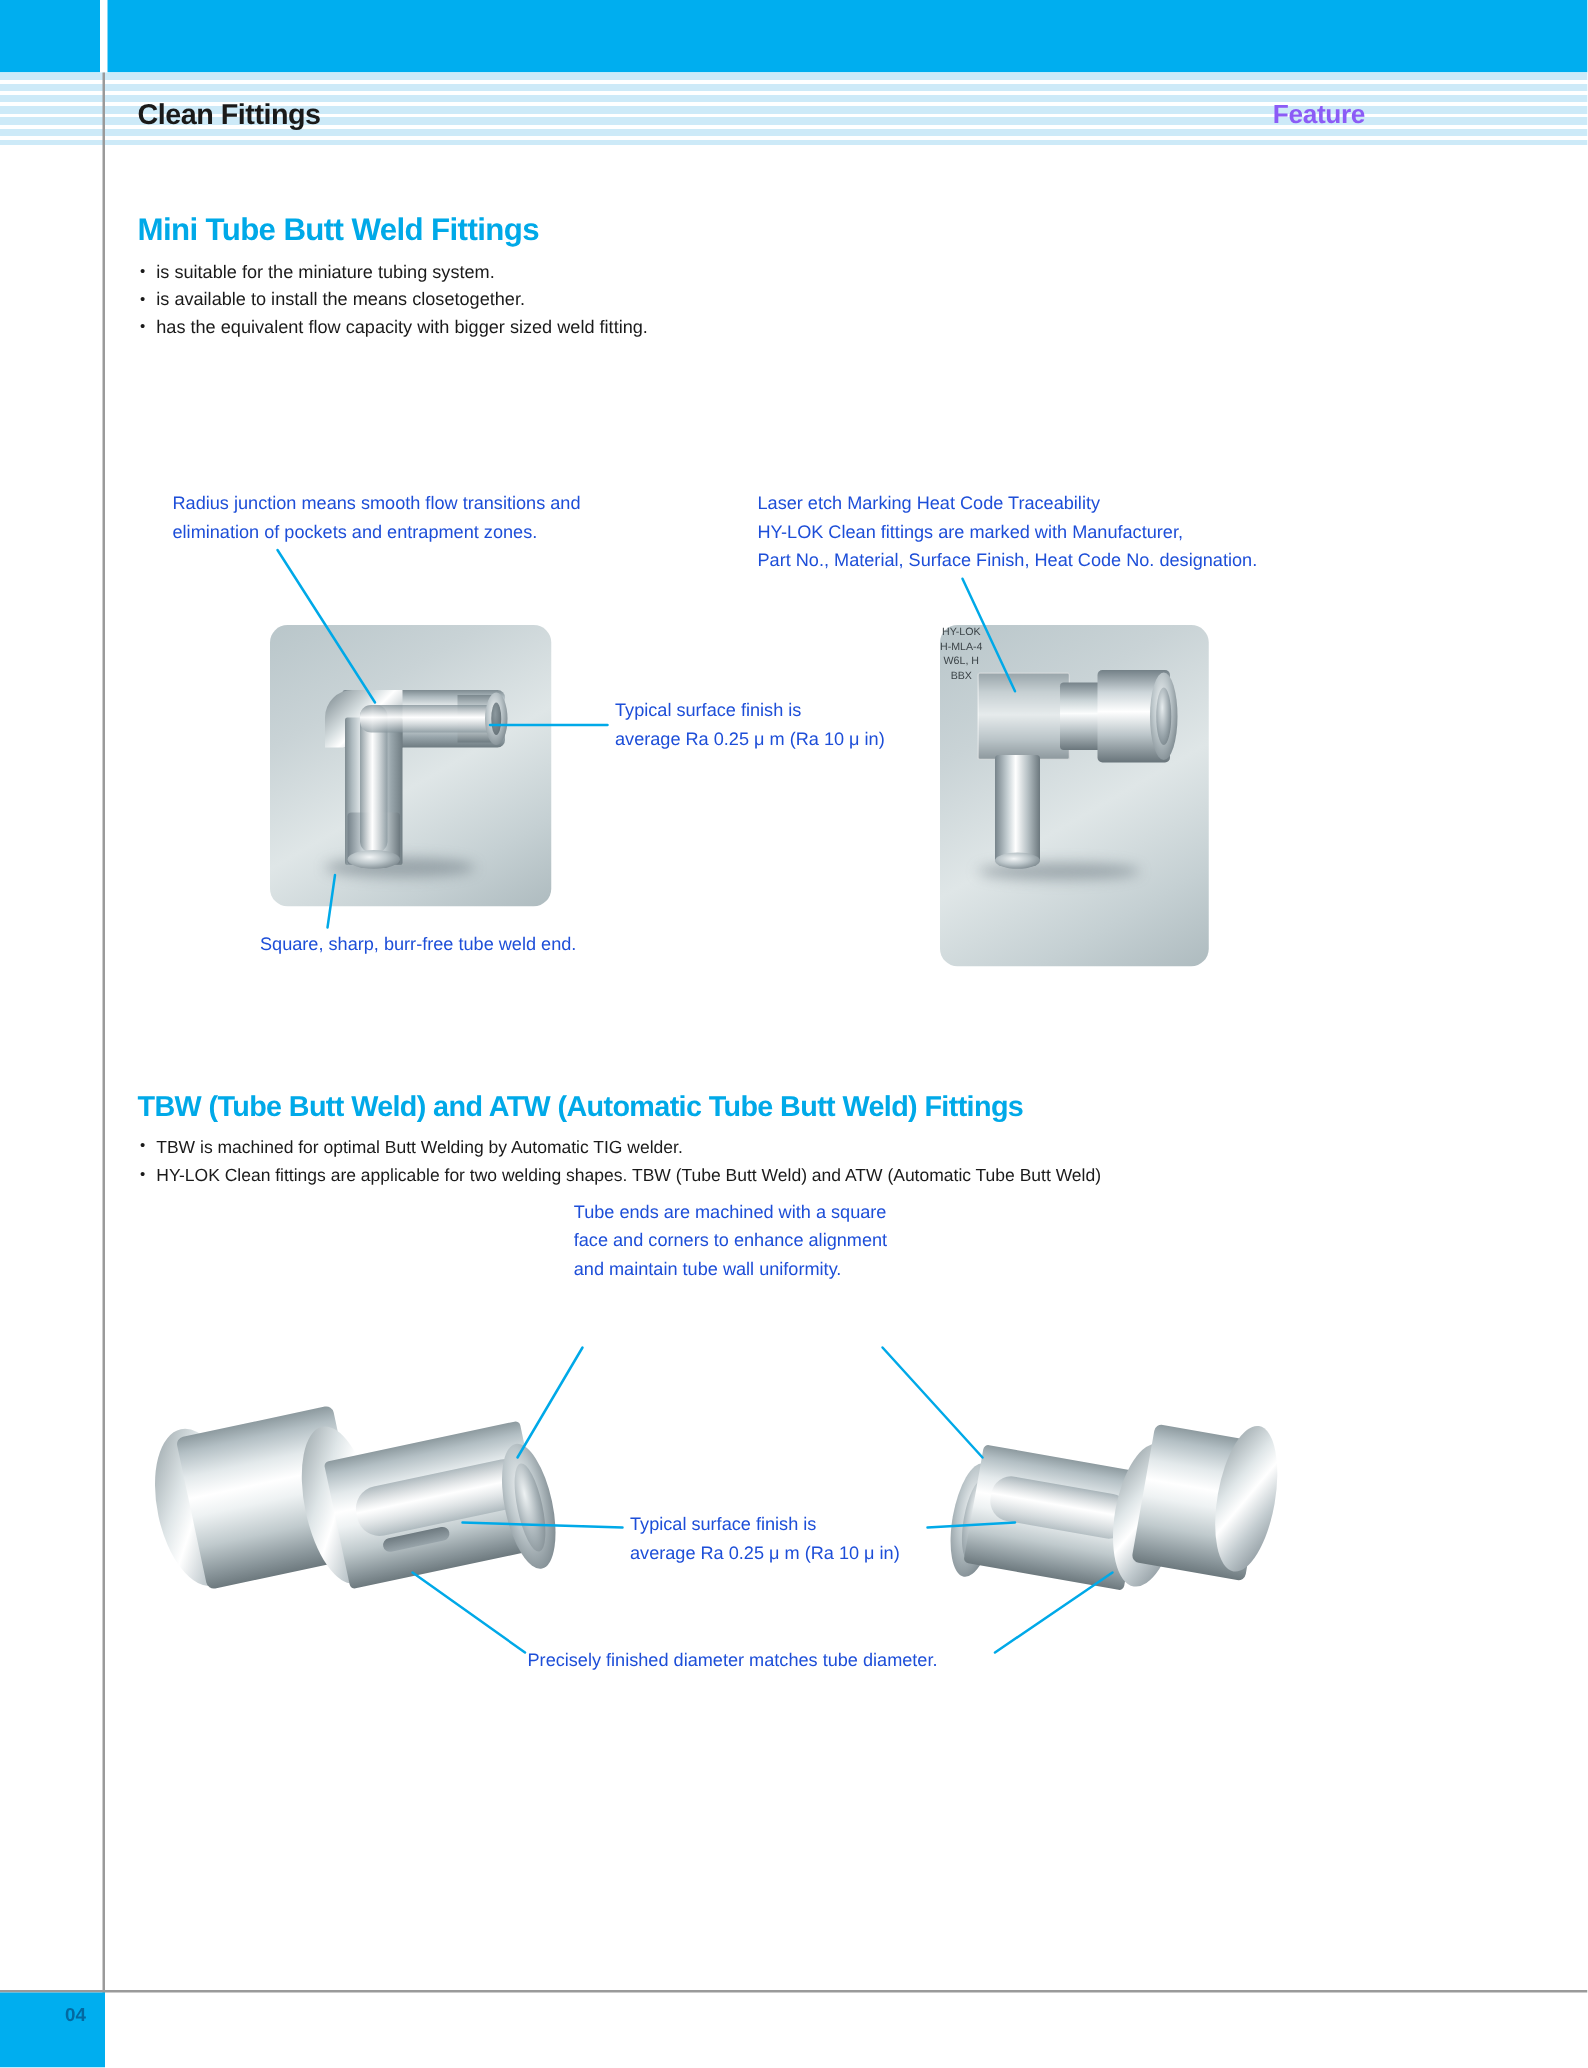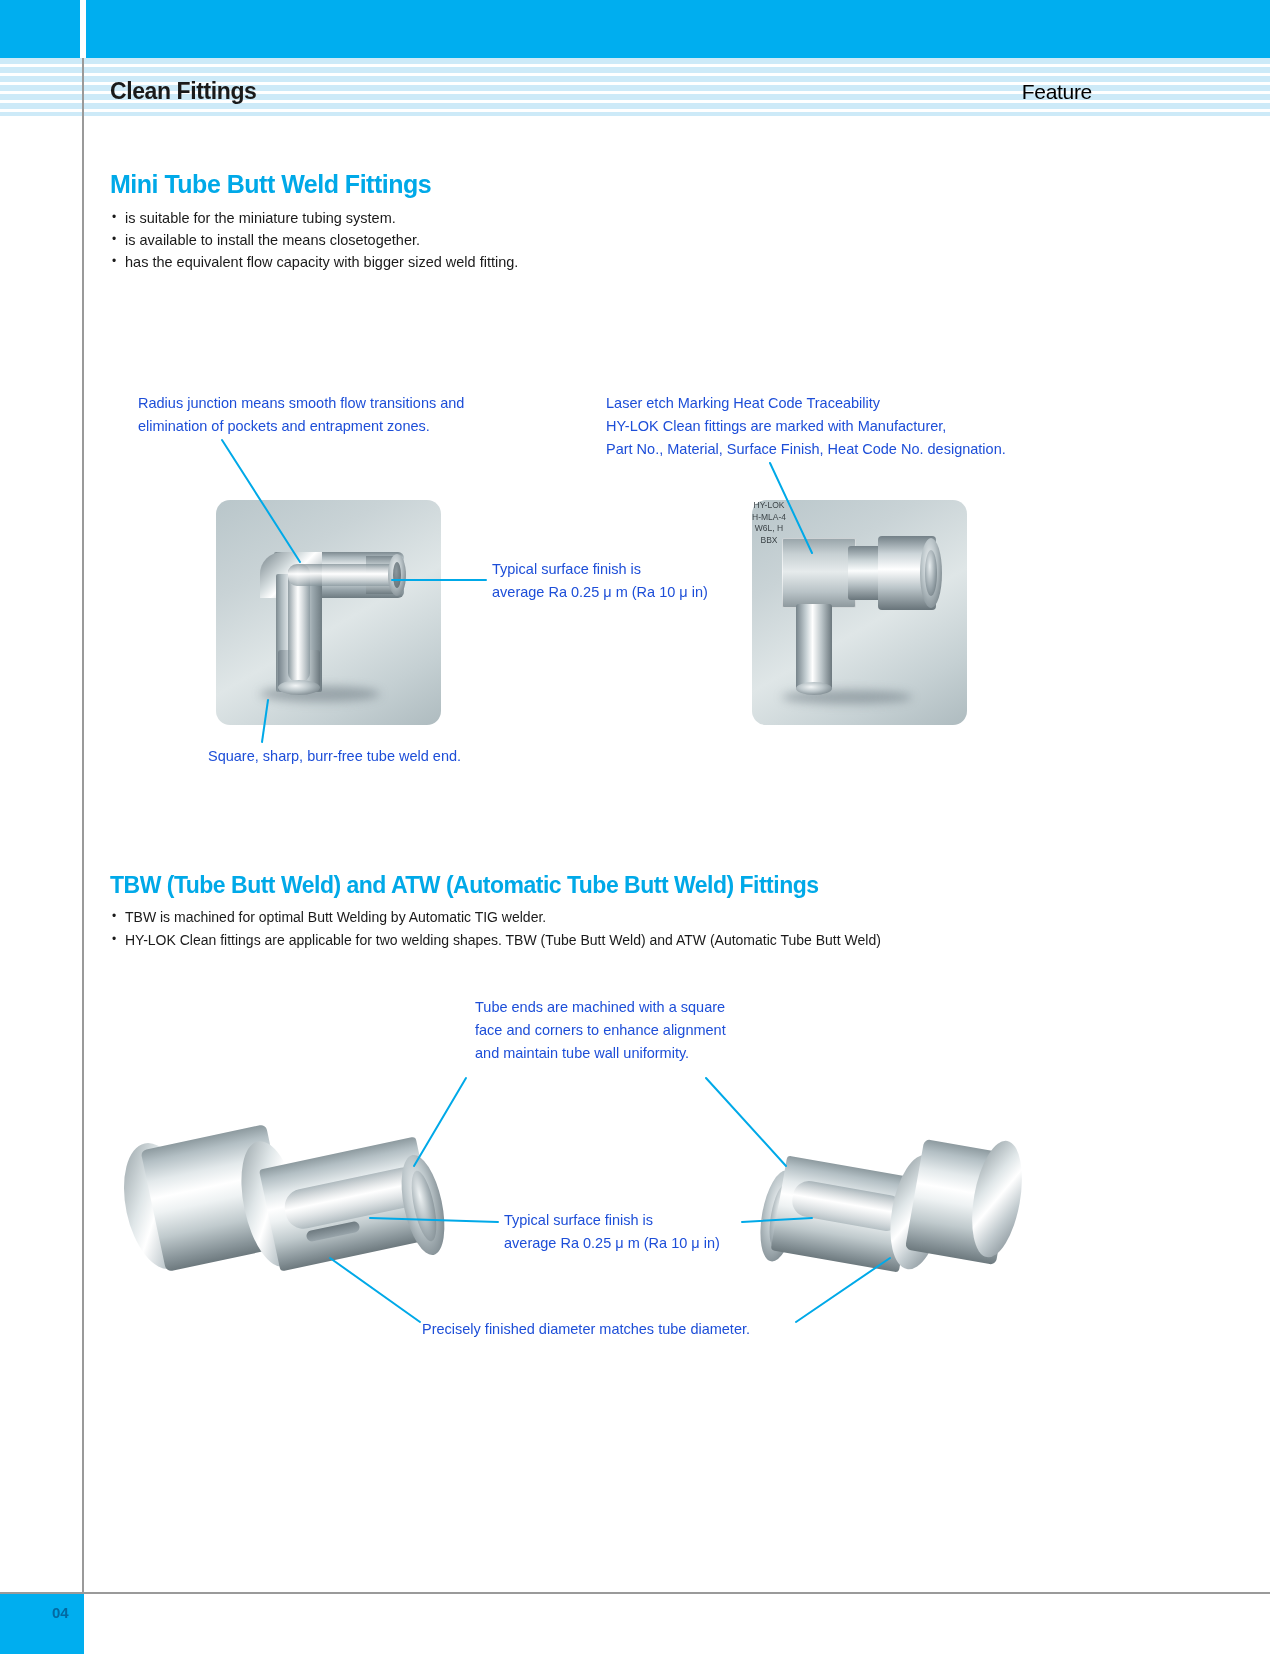--- a/index.html
+++ b/index.html
@@ -22,21 +22,21 @@
   .hdr-baseline{position:absolute;left:0;top:116px;width:1270px;height:4px;background:#ffffff;}
 
   .vrule{position:absolute;left:82px;top:58px;width:2px;height:1540px;background:#9a9a9a;}
 
   .hdr-title{
     position:absolute;left:110px;top:78px;
     font-size:23px;font-weight:bold;color:#1a1a1a;letter-spacing:-0.4px;
   }
   .hdr-feature{
     position:absolute;right:178px;top:80px;
-    font-size:21px;font-weight:normal;color:#000000;letter-spacing:-0.3px;
+    font-size:21px;font-weight:bold;color:#8b5cf6;letter-spacing:-0.3px;
   }
 
   
   .sec-title{
     position:absolute;color:#00A9E8;font-weight:bold;letter-spacing:-0.5px;
   }
   #sec1-title{left:110px;top:170px;font-size:25px;}
   #sec2-title{left:110px;top:872px;font-size:23px;}
 
   .bullets{position:absolute;color:#1a1a1a;}
@@ -45,34 +45,34 @@
   #sec1-bullets{left:112px;top:207px;}
   #sec2-bullets{left:112px;top:906px;}
   #sec2-bullets .bl{font-size:14px;line-height:23px;}
 
   
   .anno{position:absolute;color:#1d4ed8;font-size:14.5px;line-height:23px;white-space:nowrap;}
   #anno-radius{left:138px;top:392px;}
   #anno-laser{left:606px;top:392px;}
   #anno-surface1{left:492px;top:558px;}
   #anno-square{left:208px;top:745px;}
-  #anno-tubeends{left:459px;top:996px;margin-left:16px;}
+  #anno-tubeends{left:459px;top:959px;}
   #anno-surface2{left:504px;top:1209px;}
   #anno-precise{left:422px;top:1318px;}
 
   
   svg.leaders{position:absolute;left:0;top:0;width:1270px;height:1654px;pointer-events:none;}
 
   
   .panel{
     position:absolute;border-radius:14px;
     background:linear-gradient(150deg,#b9c6ca 0%,#c9d3d6 28%,#dfe6e7 55%,#c5d0d3 80%,#aebbbf 100%);
   }
   #panel-elbow{left:216px;top:500px;width:225px;height:225px;}
-  #panel-mark{left:752px;top:500px;width:215px;height:225px;}
+  #panel-mark{left:752px;top:500px;width:215px;height:273px;}
 
   
   .metal-v{
     position:absolute;border-radius:3px;
     background:linear-gradient(to right,
       #7d8a90 0%, #aebabf 12%, #e9eef0 30%, #ffffff 42%,
       #dfe6e8 58%, #9aa7ad 80%, #6f7c82 100%);
   }
   .metal-h{
     position:absolute;border-radius:3px;

